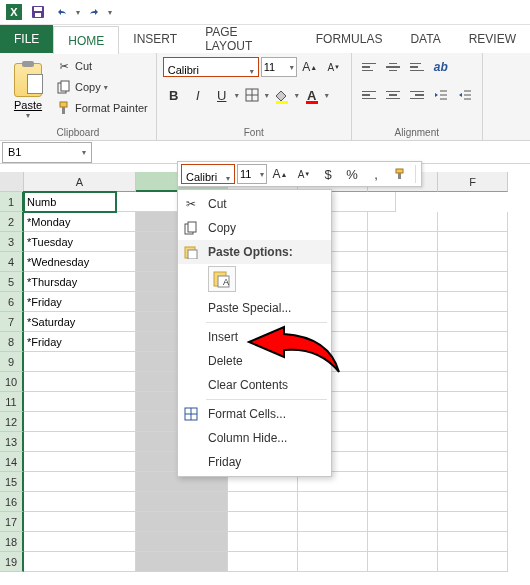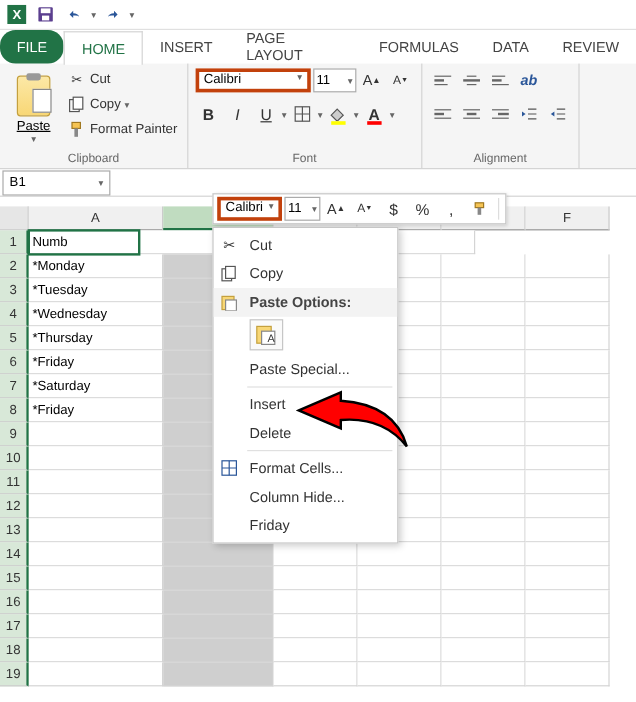--- a/index.html
+++ b/index.html
@@ -5,38 +5,38 @@
 * { margin: 0; padding: 0; box-sizing: border-box; font-family: 'Segoe UI', Tahoma, sans-serif; }
 body { background: #fff; width: 530px; height: 585px; overflow: hidden; position: relative; font-size: 12px; }
 
 
 .titlebar { height: 25px; background: #fff; display: flex; align-items: center; padding: 0 4px; gap: 4px; border-bottom: 1px solid #e0e0e0; }
 .titlebar .icon-box { width: 20px; height: 20px; display: flex; align-items: center; justify-content: center; }
 
 
 .ribbon-tabs { height: 28px; display: flex; align-items: stretch; background: #fff; }
 .ribbon-tab { padding: 0 14px; display: flex; align-items: center; font-size: 12px; color: #444; cursor: pointer; }
-.ribbon-tab.file { background: #217346; color: #fff; font-weight: normal; border-radius: 13px; }
+.ribbon-tab.file { background: #217346; color: #fff; font-weight: normal; }
 .ribbon-tab.active { color: #217346; border: 1px solid #d4d4d4; border-bottom: none; background: #fff; position: relative; top: 1px; }
 
 
 .ribbon { height: 88px; background: #f5f5f5; border-bottom: 1px solid #d4d4d4; display: flex; }
 .group { border-right: 1px solid #d4d4d4; padding: 3px 6px 1px 6px; display: flex; flex-direction: column; justify-content: space-between; }
 .group-label { text-align: center; font-size: 10px; color: #666; padding-bottom: 1px; }
 .group-body { display: flex; gap: 4px; flex: 1; }
 .paste-btn { display: flex; flex-direction: column; align-items: center; justify-content: center; width: 44px; gap: 0px; }
 .paste-icon { width: 28px; height: 34px; background: linear-gradient(#fce8a6, #f8d776); border: 1px solid #c4a03e; border-radius: 3px; position: relative; }
 .paste-icon::before { content: ''; position: absolute; top: -3px; left: 7px; width: 12px; height: 6px; background: #999; border-radius: 2px; }
 .paste-icon::after { content: ''; position: absolute; bottom: 2px; right: -2px; width: 14px; height: 18px; background: #fff; border: 1px solid #888; }
 .stack { display: flex; flex-direction: column; gap: 1px; }
 .stack-row { display: flex; align-items: center; gap: 3px; font-size: 11px; color: #333; height: 20px; padding: 0 2px; }
 .mini-icon { width: 16px; height: 14px; display: inline-flex; align-items: center; justify-content: center; }
 
 .font-group .row1 { display: flex; gap: 2px; align-items: center; height: 22px; }
-.font-select { width: 96px; height: 20px; border: 3px solid #c2410c; background: #fff; font-size: 11px; padding: 0 4px; display: flex; align-items: flex-start; justify-content: space-between; }
+.font-select { width: 96px; height: 20px; border: 1px solid #c2410c; background: #fff; font-size: 11px; padding: 0 4px; display: flex; align-items: flex-end; justify-content: space-between; }
 .size-select { width: 36px; height: 20px; border: 1px solid #ababab; background: #fff; font-size: 11px; padding: 0 2px; display: flex; align-items: center; justify-content: space-between; }
 .font-group .row2 { display: flex; gap: 2px; align-items: center; height: 22px; margin-top: 6px; }
 .fmt-btn { width: 22px; height: 22px; display: flex; align-items: center; justify-content: center; font-size: 13px; color: #333; border: 1px solid transparent; }
 .fmt-btn.bold { font-weight: bold; }
 .fmt-btn.italic { font-style: italic; }
 .fmt-btn.under { text-decoration: underline; }
 .color-strip { position: relative; }
 .color-strip::after { content: ''; position: absolute; bottom: 1px; left: 4px; right: 4px; height: 3px; }
 .color-strip.fill::after { background: #ffff00; }
 .color-strip.font::after { background: #ff0000; }
@@ -532,20 +532,24 @@
   </div>
   <div class="ctx-sep"></div>
   <div class="ctx-item">
     <span class="ico"></span>
     <span>Insert</span>
   </div>
   <div class="ctx-item">
     <span class="ico"></span>
     <span>Delete</span>
   </div>
+  <div class="ctx-item">
+    <span class="ico"></span>
+    <span>Clear Contents</span>
+  </div>
   <div class="ctx-sep"></div>
   <div class="ctx-item">
     <span class="ico">
         <svg width="14" height="14">
           <rect x="1" y="1" width="12" height="12" fill="none" stroke="#2a5699"></rect>
           <line x1="1" y1="7" x2="13" y2="7" stroke="#2a5699"></line>
           <line x1="7" y1="1" x2="7" y2="13" stroke="#2a5699"></line>
         </svg>
       </span>
     <span>Format Cells...</span>

